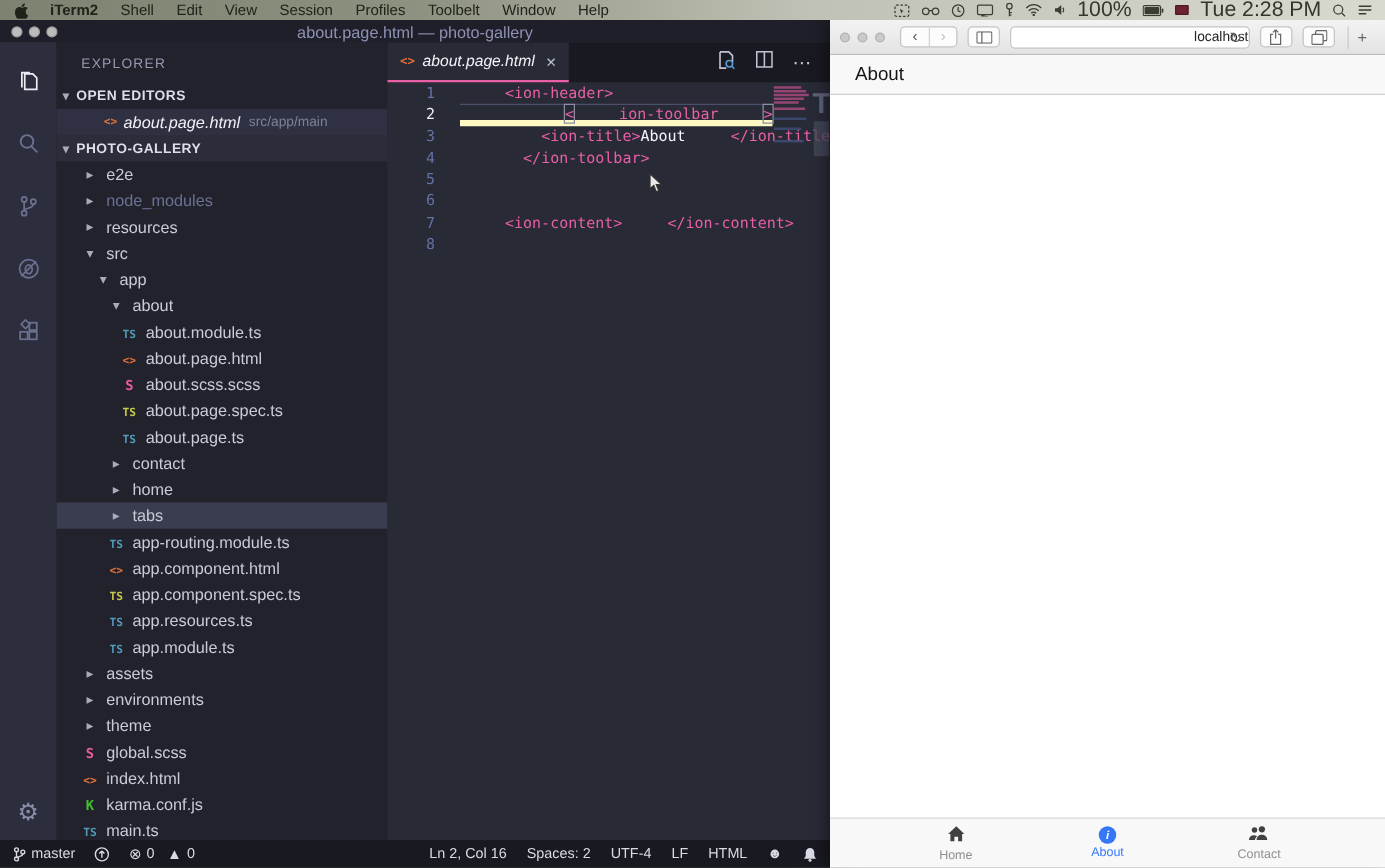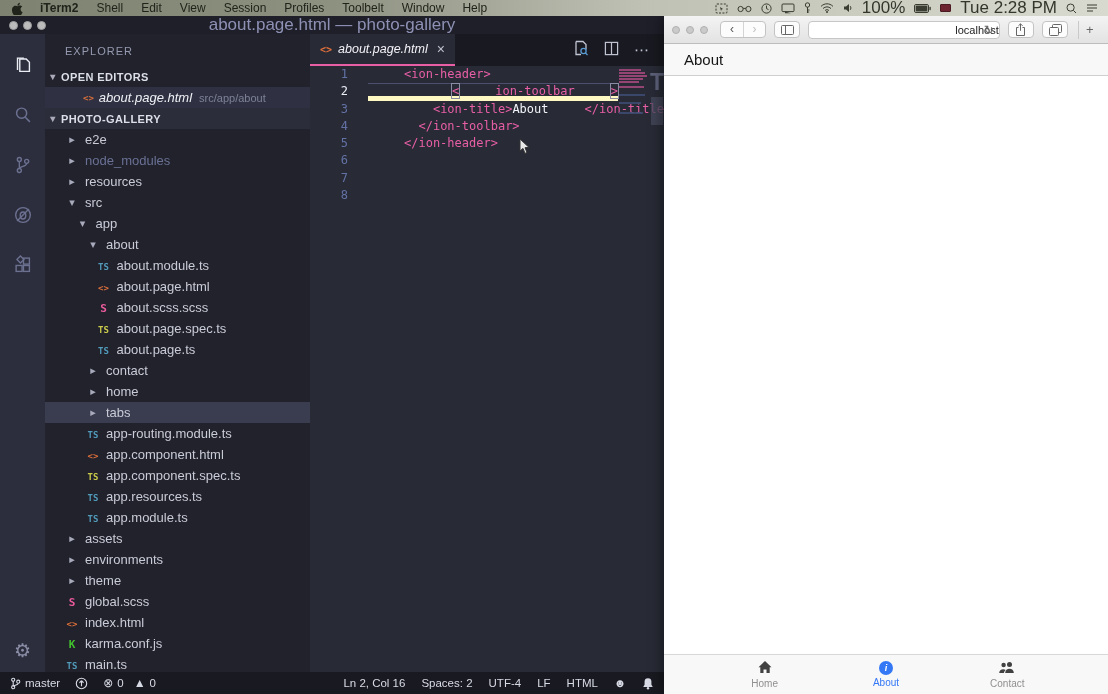--- a/index.html
+++ b/index.html
@@ -17,21 +17,21 @@
   .mb-ic { display:flex; align-items:center; }
   .mb-text { font-size:17px; white-space:nowrap; }
   .mb-flag { width:11px; height:8px; background:#6e2430; border-radius:1px; border:1px solid #4c1a22; }
 
   
   .vscode { position:absolute; left:0; top:16px; width:664px; height:678px;
     background:#282a36; box-shadow:0 10px 30px rgba(0,0,0,.55);
     display:flex; flex-direction:column; z-index:10; }
   .vs-titlebar { height:18px; background:#1e1f29; position:relative;
     display:flex; align-items:center; justify-content:center; flex:none; }
-  .vs-title { font-size:17px; color:#8e91b4; }
+  .vs-title { font-size:13px; color:#8e91b4; }
   .lights { position:absolute; left:9px; top:5px; display:flex; gap:5px; }
   .dot { width:9px; height:9px; border-radius:50%; background:#bcbcbc; border:1px solid #9e9e9e; }
   .vs-main { flex:1; display:flex; min-height:0; }
 
   
   .activitybar { width:45px; background:#2c2e3e; display:flex; flex-direction:column;
     align-items:center; padding-top:6px; position:relative; flex:none; }
   .ab-icon { width:45px; height:50px; display:flex; align-items:center; justify-content:center; color:#6c7190; }
   .ab-icon.active { color:#eceef5; }
   .ab-gear { position:absolute; bottom:10px; left:0; width:45px; text-align:center;
@@ -278,21 +278,21 @@
     <div class="sidebar">
       <div class="sb-title">EXPLORER</div>
       <div class="sb-rows">
         <div class="row sec-row">
           <span class="chev">▾</span>
           <span>OPEN EDITORS</span>
         </div>
         <div class="row openeditor-row">
           <span class="fic f-html">&lt;&gt;</span>
           <span class="oe-name">about.page.html</span>
-          <span class="oe-path">src/app/about</span>
+          <span class="oe-path">src/app/main</span>
         </div>
         <div class="row sec-row sec-pg">
           <span class="chev">▾</span>
           <span>PHOTO-GALLERY</span>
         </div>
         <div id="file-tree">
             <div class="row">
               <span class="indent" style="width:18px"></span>
               <span class="slot chev-t">▸</span>
               <span class="tree-name">e2e</span>
@@ -460,28 +460,28 @@
             <div class="code-line">
               <span class="gutter">3</span>
               <span class="lc"><span class="tok-w">    </span><span class="tok-p">&lt;ion-title&gt;</span><span class="tok-w">About</span><span class="tok-p">&lt;/ion-title&gt;</span></span>
             </div>
             <div class="code-line">
               <span class="gutter">4</span>
               <span class="lc"><span class="tok-w">  </span><span class="tok-p">&lt;/ion-toolbar&gt;</span></span>
             </div>
             <div class="code-line">
               <span class="gutter">5</span>
-              <span class="lc"><span class="tok-p">&lt;/ion-header&gt;</span></span>
             </div>
             <div class="code-line">
               <span class="gutter">6</span>
               <span class="lc"></span>
             </div>
             <div class="code-line">
               <span class="gutter">7</span>
+              <span class="lc"><span class="tok-p">&lt;ion-content&gt;</span><span class="tok-p">&lt;/ion-content&gt;</span></span>
             </div>
             <div class="code-line">
               <span class="gutter">8</span>
               <span class="lc"></span>
             </div>
           </div>
         <div class="minimap">
           <div class="mm-bar" style="width:22px"></div>
           <div class="mm-bar" style="width:26px"></div>
           <div class="mm-bar" style="width:28px"></div>

